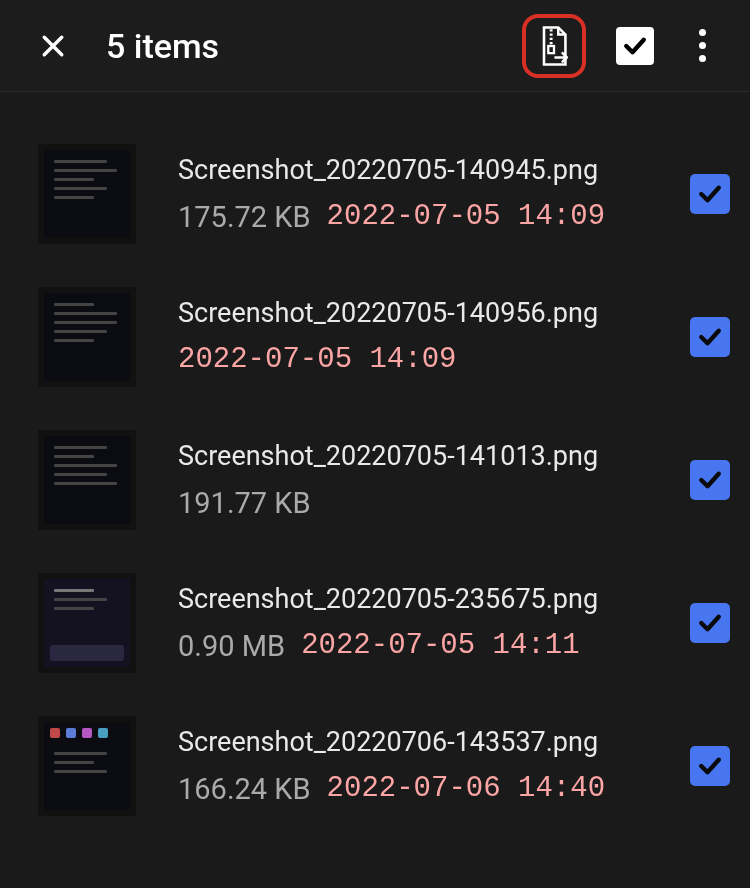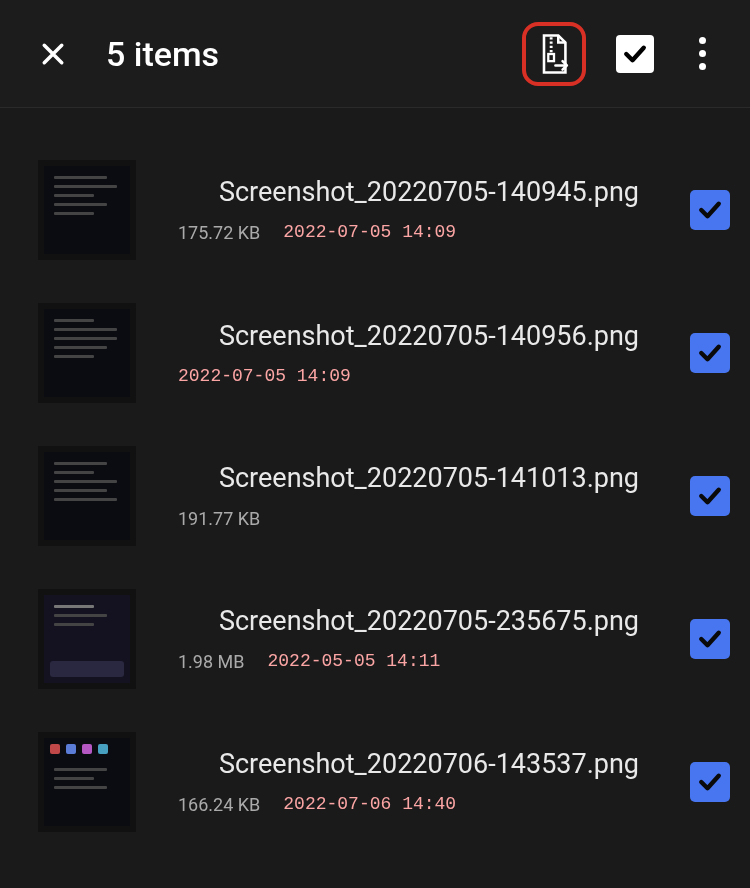--- a/index.html
+++ b/index.html
@@ -5,21 +5,21 @@
     * { margin: 0; padding: 0; box-sizing: border-box; }
     body {
       width: 750px;
       height: 888px;
       background: #1a1a1a;
       font-family: Roboto, Arial, sans-serif;
       color: #e0e0e0;
       overflow: hidden;
     }
     .header {
-      height: 108px;
+      height: 92px;
       background: #1c1c1c;
       display: flex;
       align-items: center;
       padding: 0 30px 0 35px;
       border-bottom: 1px solid #2a2a2a;
     }
     .close-btn {
       width: 36px;
       height: 36px;
       display: flex;
@@ -75,21 +75,20 @@
       border-radius: 50%;
     }
     .list {
       padding: 30px 20px 0 38px;
     }
     .item {
       display: flex;
       align-items: center;
       height: 143px;
       margin-bottom: 0;
-      text-align: center;
     }
     .thumb {
       width: 98px;
       height: 100px;
       background: #111;
       flex-shrink: 0;
       position: relative;
       overflow: hidden;
     }
     .thumb-inner {
@@ -110,22 +109,22 @@
     .fname {
       font-size: 27px;
       color: #e9e9e9;
       white-space: nowrap;
       overflow: hidden;
       text-overflow: ellipsis;
       margin-bottom: 14px;
     }
     .meta {
       display: flex;
-      gap: 23px;
-      font-size: 18px;
+      gap: 16px;
+      font-size: 29px;
     }
     .size { color: #aaa; }
     .date { color: #fca5a5; font-family: Liberation Mono, monospace; }
     .check {
       width: 40px;
       height: 40px;
       background: #4876f0;
       border-radius: 5px;
       display: flex;
       align-items: center;
@@ -254,22 +253,22 @@
             <div class="thumb-line short" style="background:#777;"></div>
             <div class="thumb-line med"></div>
             <div class="thumb-line short"></div>
           </div>
           <div style="position:absolute;bottom:6px;left:6px;right:6px;height:16px;background:#2a2840;border-radius:3px;"></div>
         </div>
     </div>
     <div class="info">
       <div class="fname">Screenshot_20220705-235675.png</div>
       <div class="meta">
-        <span class="size">1.98 MB</span>
-        <span class="date">2022-05-05 14:11</span>
+        <span class="size">0.90 MB</span>
+        <span class="date">2022-07-05 14:11</span>
       </div>
     </div>
     <div class="check">
       <svg width="30" height="30" viewBox="0 0 24 24">
           <path d="M5 12 L10 17 L19 7" stroke="#0a0a0a" stroke-width="3.5" fill="none" stroke-linecap="round" stroke-linejoin="round"></path>
         </svg>
     </div>
   </div>
 
   <div class="item">

